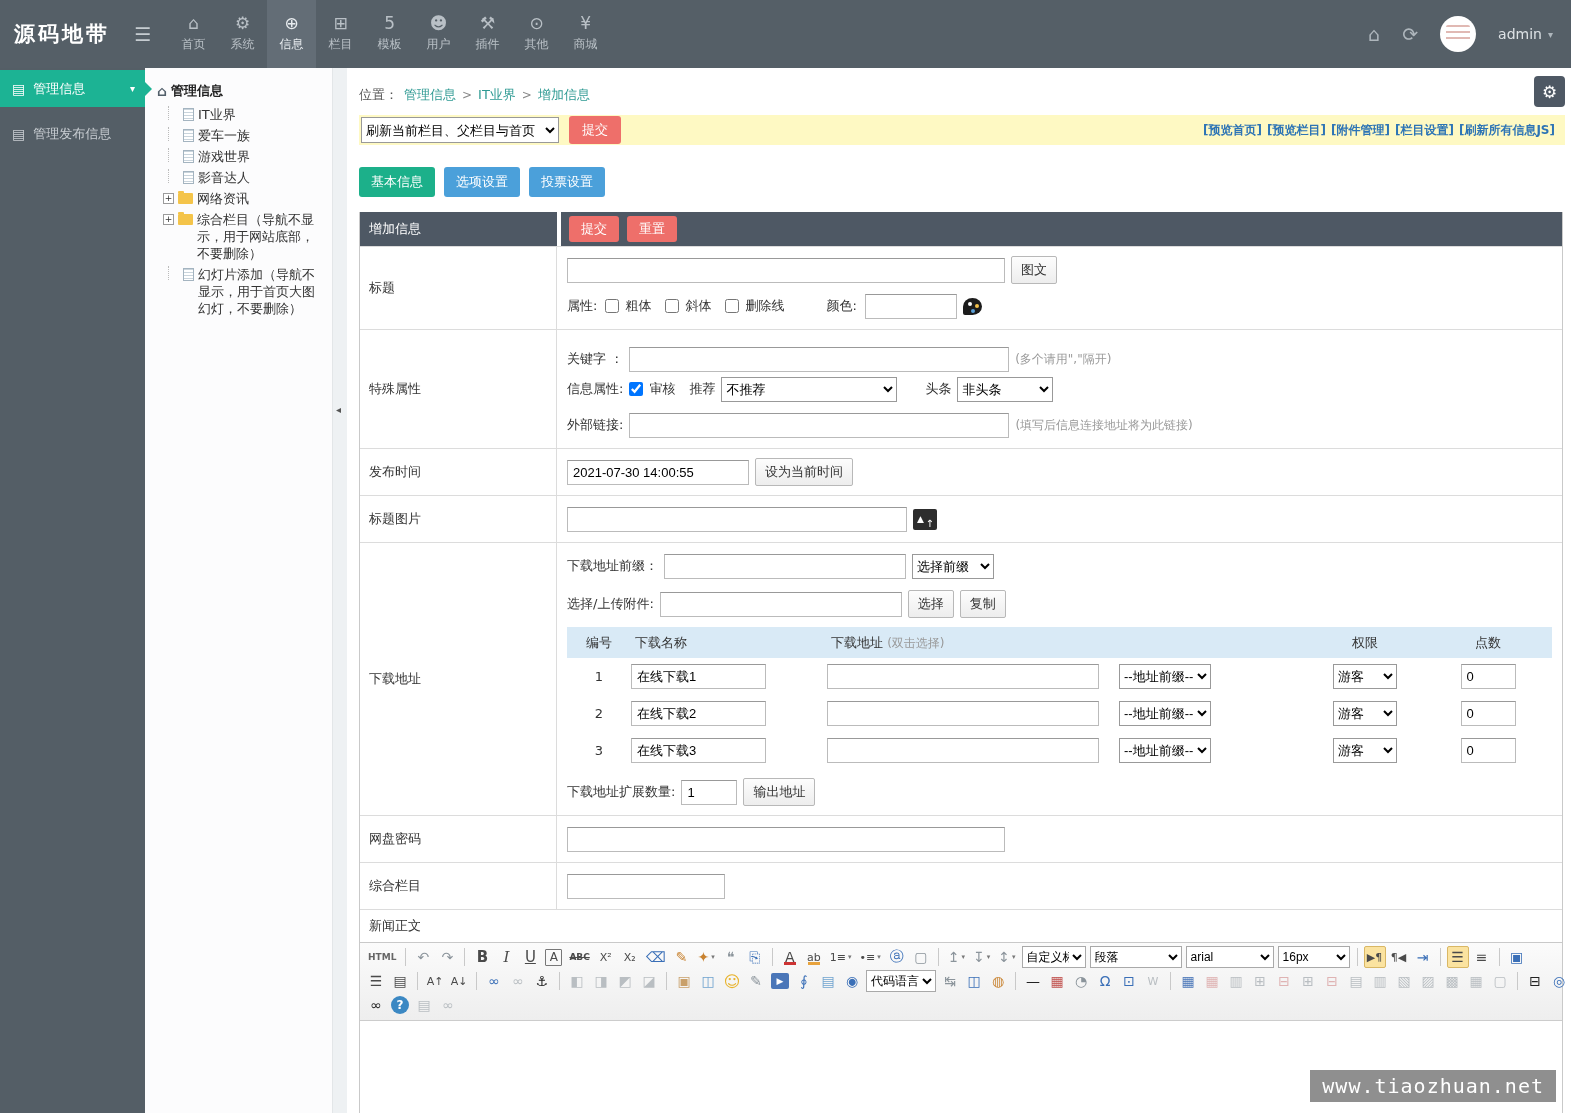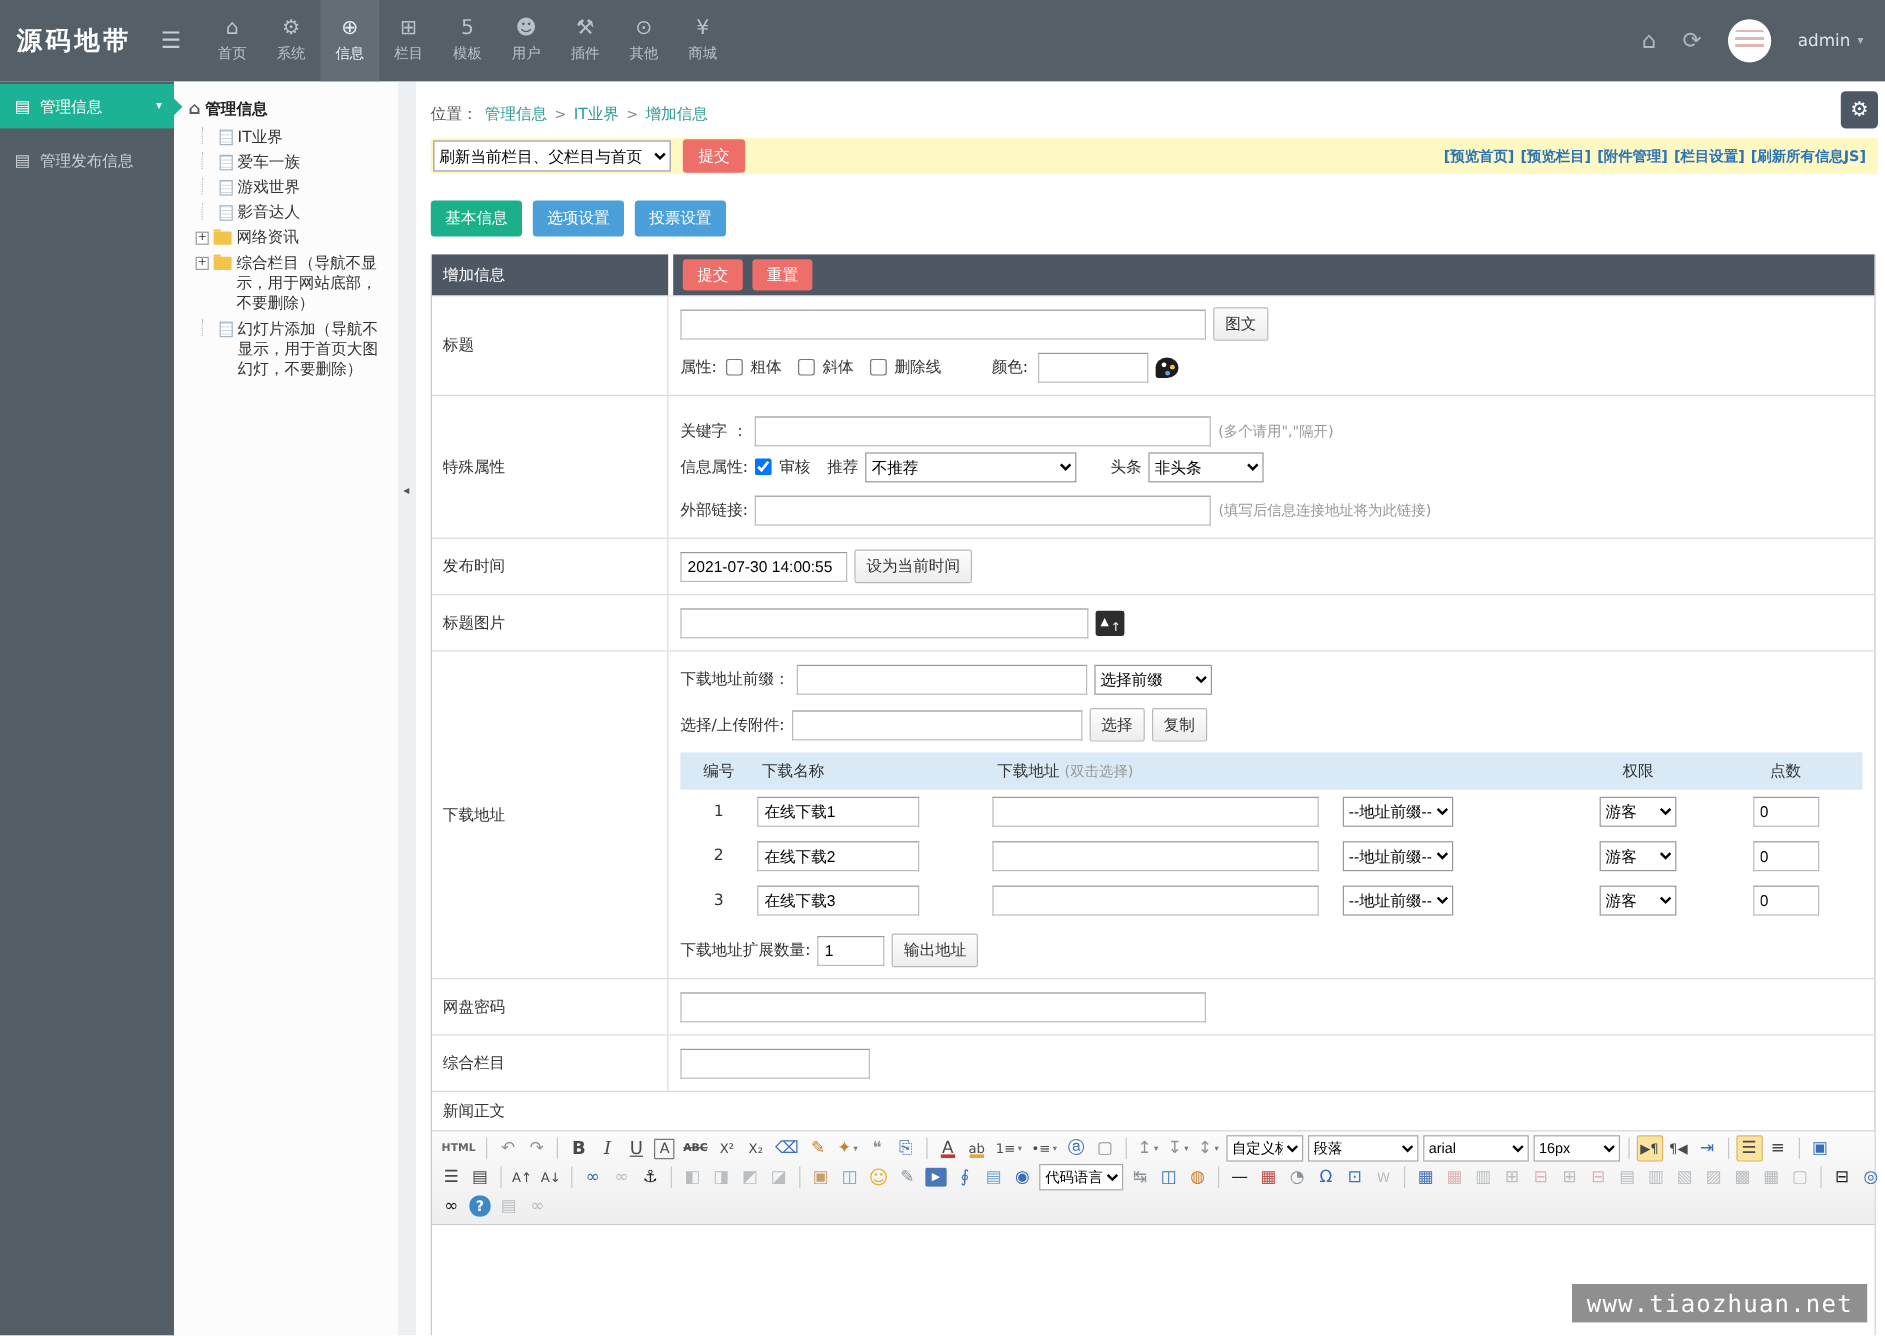--- a/index.html
+++ b/index.html
@@ -347,21 +347,21 @@
             <input type="text" style="width: 380px;">
             <span class="hint">(填写后信息连接地址将为此链接)</span>
           </div>
         </div>
       </div>
 
       <div class="frow">
         <div class="flabel">发布时间</div>
         <div class="fcontent">
           <div class="fline">
-            <input type="text" style="width: 139px;" value="2021-07-30 14:00:55">
+            <input type="text" style="width: 182px;" value="2021-07-30 14:00:55">
             <button class="gbtn">设为当前时间</button>
           </div>
         </div>
       </div>
 
       <div class="frow">
         <div class="flabel">标题图片</div>
         <div class="fcontent">
           <div class="fline">
             <input type="text" style="width: 340px;">
@@ -369,21 +369,21 @@
           </div>
         </div>
       </div>
 
       <div class="frow">
         <div class="flabel">下载地址</div>
         <div class="fcontent">
           <div class="fline">
             <span>下载地址前缀：</span>
             <input type="text" style="width: 242px;">
-            <select style="width:98px">
+            <select style="width:82px">
               <option>选择前缀</option>
             </select>
           </div>
           <div class="fline" style="margin-top:8px">
             <span>选择/上传附件:</span>
             <input type="text" style="width: 242px;">
             <button class="gbtn">选择</button>
             <button class="gbtn">复制</button>
           </div>
 

